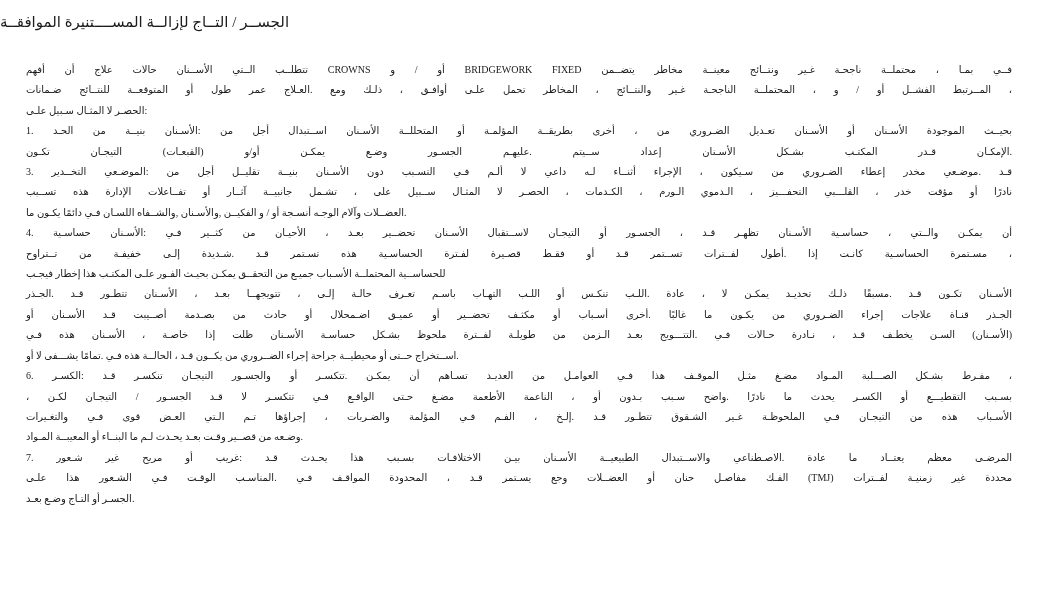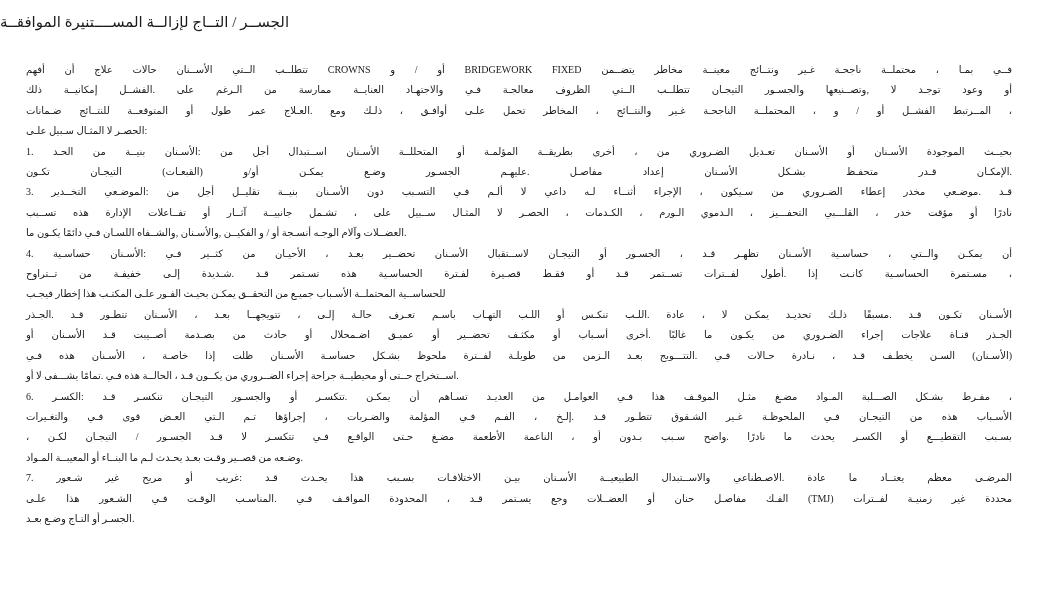--- a/index.html
+++ b/index.html
@@ -49,36 +49,35 @@
     text-align-last: left;
   }
 </style>
 </head>
 <body>
 
 <div class="page">
   <div class="doc-title" dir="rtl">الجســر / التــاج لإزالــة المســــتنيرة الموافقــة</div>
   <div class="doc-body">
       <div class="line justify" dir="rtl">فــي بمـا ، محتملــة ناجحـة غـير ونتــائج معينــة مخاطر يتضــمن BRIDGEWORK FIXED أو / و CROWNS تتطلــب الــتي الأســنان حالات علاج أن أفهم</div>
-      <div class="line justify" dir="rtl">أو وعود توجـد لا ,وتصــنيعها والجسـور التيجـان تتطلــب الــتي الظروف معالجـة فـي والاجتهـاد العنايــة ممارسة من الـرغم على .الفشــل إمكانيــة ذلك</div>
       <div class="line justify" dir="rtl">، المــرتبط الفشــل أو / و ، المحتملــة الناجحـة غـير والنتــائج ، المخاطر تحمل علـى أوافـق ، ذلـك ومع .العـلاج عمر طول أو المتوقعــة للنتــائج ضـمانات</div>
       <div class="line left" dir="rtl">:الحصـر لا المثـال سـبيل علـى</div>
       <div class="line justify" dir="rtl">بحيــث الموجودة الأسـنان أو الأسـنان تعـديل الضـروري من ، أخرى بطريقــة المؤلمـة أو المتحللــة الأسـنان اســتبدال أجل من :الأسـنان بنيــة من الحـد .1</div>
-      <div class="line justify" dir="rtl">.الإمكـان قـدر متحفـظ بشـكل الأسـنان إعداد مفاصـل .عليهـم الجسـور وضـع يمكـن أو/و (القبعـات) التيجـان تكـون</div>
+      <div class="line justify" dir="rtl">.الإمكـان قـدر المكتـب بشـكل الأسـنان إعداد ســيتم .عليهـم الجسـور وضـع يمكـن أو/و (القبعـات) التيجـان تكـون</div>
       <div class="line justify" dir="rtl">قـد .موضـعي مخدر إعطاء الضـروري من سـيكون ، الإجراء أثنــاء لـه داعي لا ألـم فـي التسـبب دون الأسـنان بنيــة تقليــل أجل من :الموضـعي التخــدير .3</div>
       <div class="line justify" dir="rtl">نادرًا أو مؤقت خدر ، القلـــبي التحفـــيز ، الـدموي الـورم ، الكـدمات ، الحصـر لا المثـال ســبيل على ، تشـمل جانبيــة آثــار أو تفــاعلات الإدارة هذه تســبب</div>
       <div class="line left" dir="rtl">.العضــلات وآلام الوجـه أنسـجة أو / و الفكيــن ,والأسـنان ,والشــفاه اللسـان فـي دائمًا يكـون ما</div>
       <div class="line justify" dir="rtl">أن يمكـن والــتي ، حساسـية الأسـنان تظهـر قـد ، الجسـور أو التيجـان لاســتقبال الأسـنان تحضــير بعـد ، الأحيـان من كثــير فـي :الأسـنان حساسـية .4</div>
       <div class="line justify" dir="rtl">، مسـتمرة الحساسـية كانـت إذا .أطول لفــترات تســتمر قـد أو فقـط قصـيرة لفـترة الحساسـية هذه تسـتمر قـد .شـديدة إلـى خفيفـة من تــتراوح</div>
       <div class="line left" dir="rtl">للحساســية المحتملــة الأسـباب جميـع من التحقــق يمكـن بحيـث الفـور علـى المكتـب هذا إخطار فيجـب</div>
       <div class="line justify" dir="rtl">الأسـنان تكـون قـد .مسبقًا ذلـك تحديـد يمكـن لا ، عادة .اللـب تنكـس أو اللـب التهـاب باسـم تعـرف حالـة إلـى ، تتويجهــا بعـد ، الأسـنان تتطـور قـد .الجـذر</div>
       <div class="line justify" dir="rtl">الجـذر قنـاة علاجات إجراء الضـروري من يكـون ما غالبًا .أخرى أسـباب أو مكثـف تحضــير أو عميـق اضـمحلال أو حادث من بصـدمة أصــيبت قـد الأسـنان أو</div>
       <div class="line justify" dir="rtl">(الأسـنان) السـن يخطـف قـد ، نـادرة حـالات فـي .التتـــويج بعـد الـزمن من طويلـة لفــترة ملحوظ بشـكل حساسـة الأسـنان ظلت إذا خاصـة ، الأسـنان هذه فـي</div>
       <div class="line left" dir="rtl">.اســتخراج حــتى أو محيطيــة جراحة إجراء الضــروري من يكــون قـد ، الحالــة هذه فـي .تمامًا يشـــفى لا أو</div>
       <div class="line justify" dir="rtl">، مفـرط بشـكل الصـــلبة المـواد مضـغ مثـل الموقـف هذا فـي العوامـل من العديـد تسـاهم أن يمكـن .تتكسـر أو والجسـور التيجـان تنكسـر قـد :الكسـر .6</div>
+      <div class="line justify" dir="rtl">بسـبب التقطيـــع أو الكسـر يحدث ما نادرًا .واضح سـبب بـدون أو ، الناعمة الأطعمة مضـغ حـتى الواقـع فـي تتكسـر لا قـد الجسـور / التيجـان لكـن ،</div>
       <div class="line justify" dir="rtl">الأسـباب هذه من التيجـان فـي الملحوظـة غـير الشـقوق تتطـور قـد .إلـخ ، الفـم فـي المؤلمة والضـربات ، إجراؤها تـم الـتي العـض قوى فـي والتغـيرات</div>
-      <div class="line justify" dir="rtl">بسـبب التقطيـــع أو الكسـر يحدث ما نادرًا .واضح سـبب بـدون أو ، الناعمة الأطعمة مضـغ حـتى الواقـع فـي تتكسـر لا قـد الجسـور / التيجـان لكـن ،</div>
       <div class="line left" dir="rtl">.وضـعه من قصــير وقـت بعـد يحـدث لـم ما البنــاء أو المعيبــة المـواد</div>
       <div class="line justify" dir="rtl">المرضـى معظم يعتــاد ما عادة .الاصـطناعي والاســتبدال الطبيعيــة الأسـنان بيـن الاختلافـات بسـبب هذا يحـدث قـد :غريب أو مريح غير شـعور .7</div>
       <div class="line justify" dir="rtl">محددة غير زمنيـة لفــترات (TMJ) الفـك مفاصـل حنان أو العضــلات وجع يسـتمر قـد ، المحدودة المواقـف فـي .المناسـب الوقـت فـي الشـعور هذا علـى</div>
       <div class="line left" dir="rtl">.الجسـر أو التـاج وضـع بعـد</div>
     </div>
 </div>
 
 </body></html>

